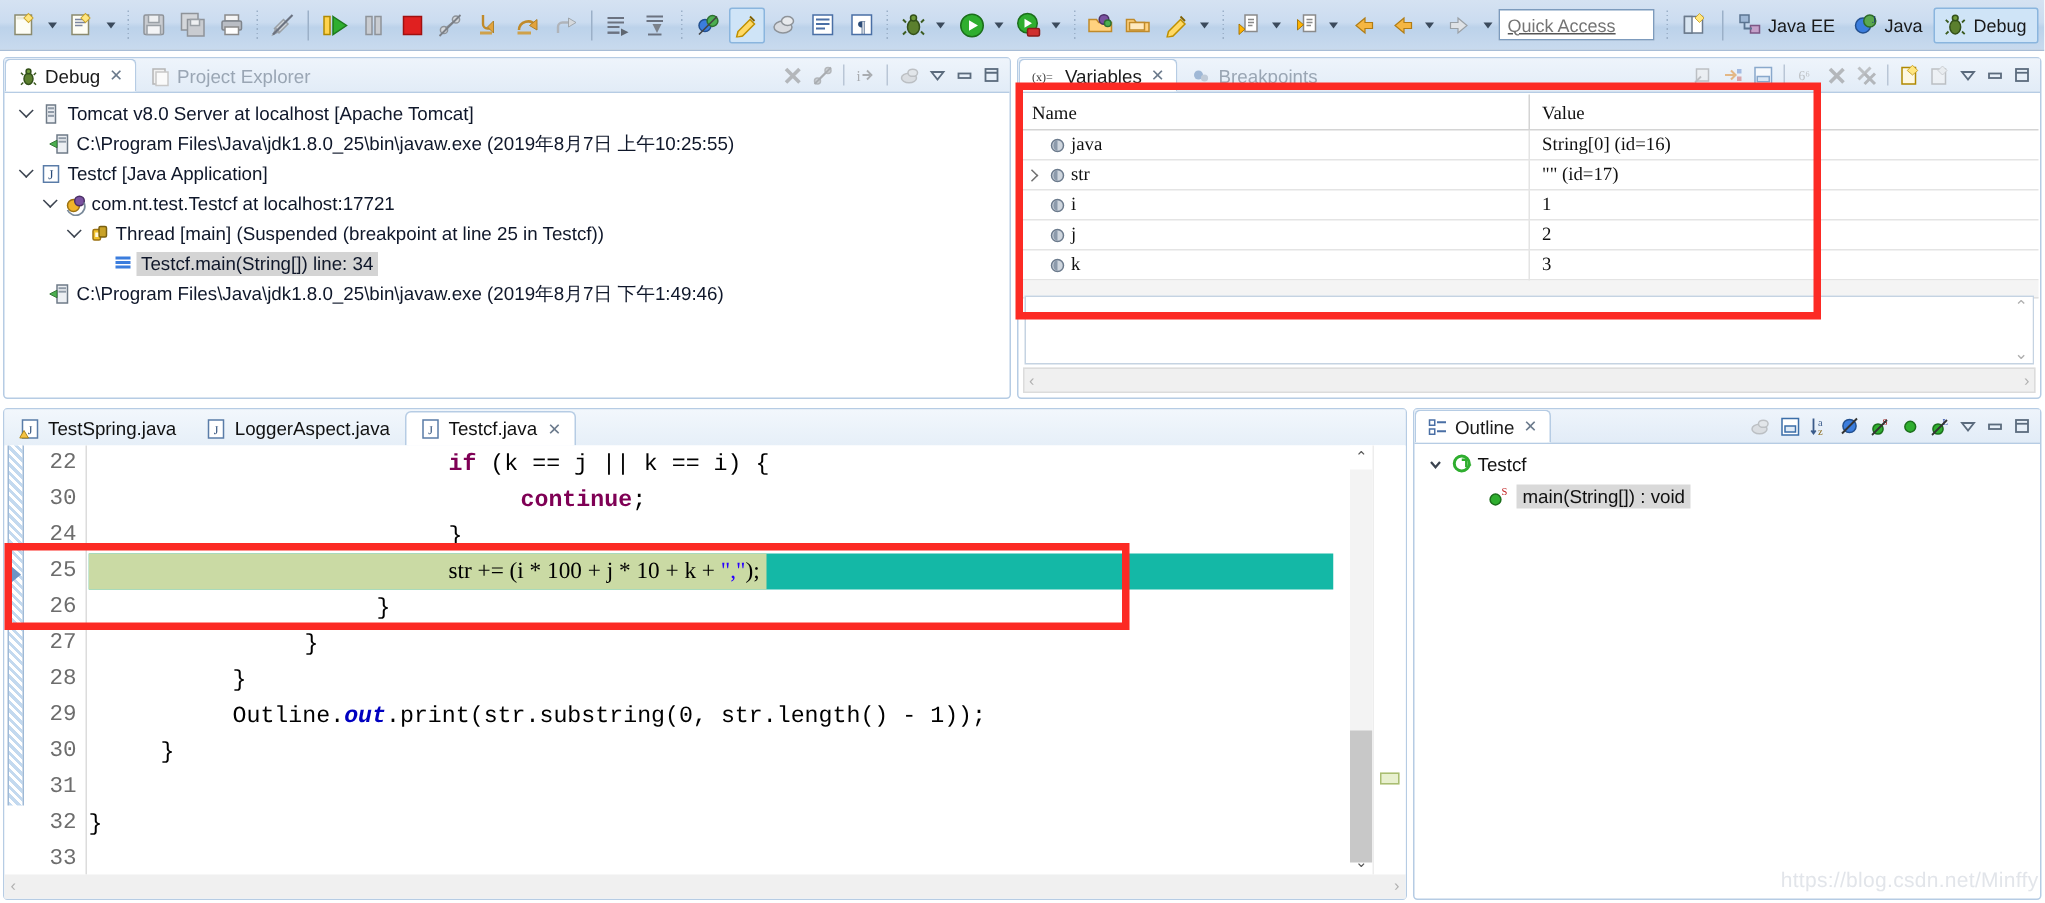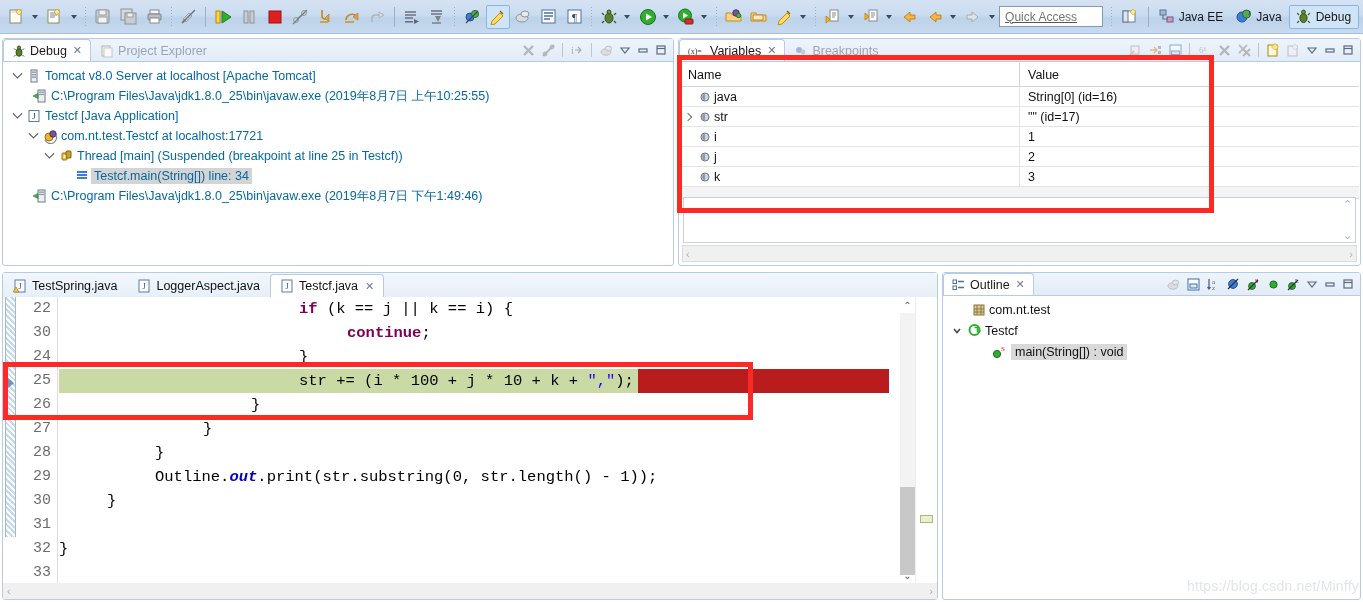--- a/index.html
+++ b/index.html
@@ -80,21 +80,21 @@
 
   .view-tools {
     margin-left: auto; display: flex; align-items: center; gap: 2px;
     padding-right: 4px; height: 22px;
   }
   .vt { width: 18px; height: 18px; display:flex; align-items:center; justify-content:center; opacity: .55; }
   .vt-sep { width:1px; height:14px; background:#b9c6d6; margin:0 3px; }
   .vmin, .vmax { width: 16px; height: 16px; display:flex;align-items:center;justify-content:center; }
 
   
-  .tree { padding: 4px 0 0 0; font-size: 12.5px; color: #0369a1; }
+  .tree { padding: 4px 0 0 0; font-size: 12.5px; color: #0f172a; }
   .trow { display: flex; align-items: center; height: 20px; white-space: nowrap; }
   .trow .twist {
     width: 16px; height: 16px; display:flex;align-items:center;justify-content:center;
     flex: 0 0 16px;
   }
   .twist.open::after {
     content:""; width:6px;height:6px;border-right:1.6px solid #3c4450;border-bottom:1.6px solid #3c4450;
     transform: rotate(45deg) translate(-2px,-2px);
   }
   .trow .ticon { width: 18px; flex:0 0 18px; display:flex;align-items:center;justify-content:center;}
@@ -145,21 +145,21 @@
   .lno {
     height:24px; line-height:24px; text-align:right; padding-right:6px;
     font-family:"Liberation Mono", monospace; font-size:15px; color:#6d6d6d;
   }
   .lno-sep { position:absolute; left:54px; top:0; bottom:16px; width:1px; background:#dcdcdc; }
   .code {
     position:absolute; left:56px; top:0; right:48px; bottom:16px; overflow:hidden;
     font-family:"Liberation Mono", monospace; font-size:15.5px;
   }
   .cline { height:24px; line-height:24px; white-space:pre; color:#000; }
-  .cline.cur { background:#b91c1c; }
+  .cline.cur { background:#14b8a6;font-family:Liberation Serif, serif; }
   .hl-exec { background:#cadaa4; }
   .kw { color:#7f0055; font-weight:bold; }
   .str { color:#2a00ff; }
   .num { color:#000; }
   .fld { color:#0000c0; font-style:italic; font-weight:bold; }
   .blk { color:#000; }
 
   .ed-vscroll { position:absolute; right:22px; top:0; width:15px; bottom:16px; background:#fff; }
   .ed-vthumb { position:absolute; left:0; width:15px; background:#c8c8c8; }
   .ed-vtrack { position:absolute; left:0; top:16px; width:15px; bottom:16px; background:#f3f3f3;}
@@ -718,21 +718,21 @@
         </div>
         <div class="vmax">
           <svg width="12" height="12" viewBox="0 0 12 12">
               <rect x="2" y="2" width="8" height="8" fill="none" stroke="#5b6b7d" stroke-width="1.2"></rect>
               <path d="M2 4.5h8" stroke="#5b6b7d" stroke-width="1.2"></path>
             </svg>
         </div>
       </div>
     </div>
 
-    <div style="position:absolute; left:1px; top:24px; right:1px; height:130px; background:#fff;">
+    <div style="position:absolute; left:1px; top:24px; right:1px; height:130px; background:#fff;font-family:Liberation Serif, serif;">
       <div class="var-head">
         <div class="var-col-name">Name</div>
         <div class="var-col-val">Value</div>
       </div>
 
       <div class="var-row">
         <div class="vn">
           <span class="vexp"></span>
           <span class="vicon">
             <svg width="12" height="12" viewBox="0 0 12 12">
@@ -985,30 +985,20 @@
           <svg width="12" height="12" viewBox="0 0 12 12">
               <rect x="2" y="2" width="8" height="8" fill="none" stroke="#5b6b7d" stroke-width="1.2"></rect>
               <path d="M2 4.5h8" stroke="#5b6b7d" stroke-width="1.2"></path>
             </svg>
         </div>
       </div>
     </div>
 
     <div class="out-tree">
       <div class="orow">
-        <span style="width:26px"></span>
-        <span class="oic">
-          <svg width="14" height="14" viewBox="0 0 14 14">
-              <rect x="2" y="2" width="10" height="10" fill="#d9c89a" stroke="#8a7438"></rect>
-              <path d="M2 6h10M2 9h10M5 2v10M9 2v10" stroke="#8a7438" stroke-width=".9"></path>
-            </svg>
-        </span>
-        <span class="olab">com.nt.test</span>
-      </div>
-      <div class="orow">
         <span style="width:6px"></span>
         <span class="otw">
           <svg width="10" height="10" viewBox="0 0 10 10">
               <polyline points="2,3 5,6.5 8,3" fill="none" stroke="#3c4450" stroke-width="1.5"></polyline>
             </svg>
         </span>
         <span class="oic">
           <svg width="15" height="15" viewBox="0 0 15 15">
               <circle cx="6.5" cy="7" r="5" fill="none" stroke="#2fae2f" stroke-width="2"></circle>
               <path d="M6.5 4.5h3v5" stroke="#2fae2f" stroke-width="1.6" fill="none"></path>

